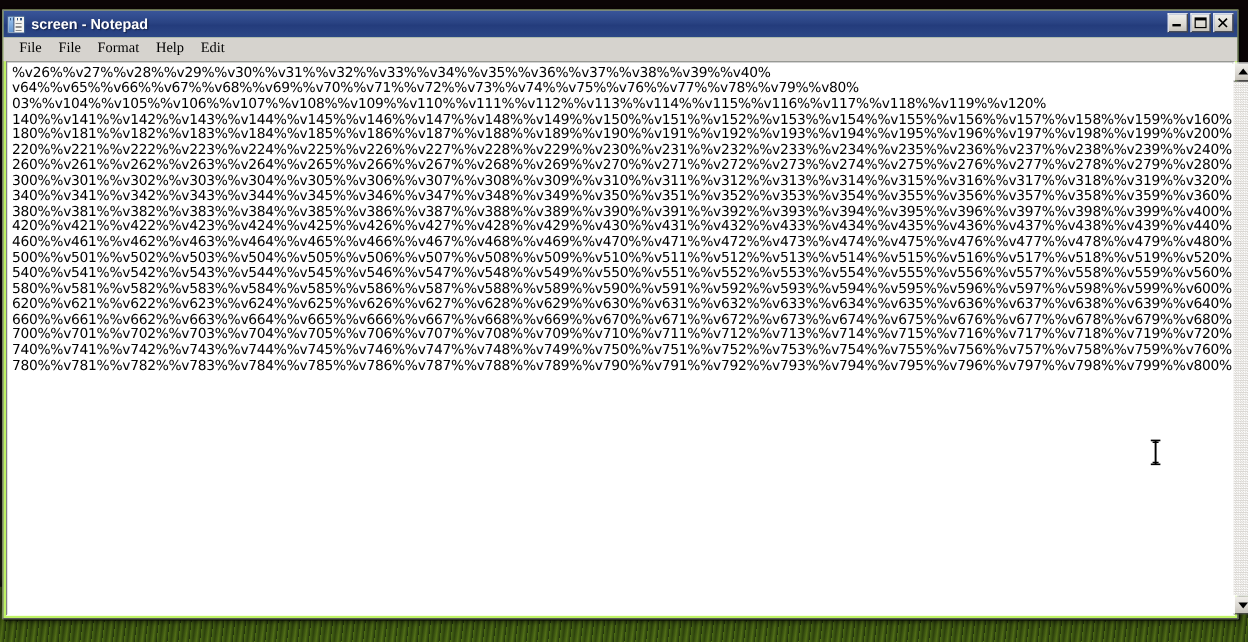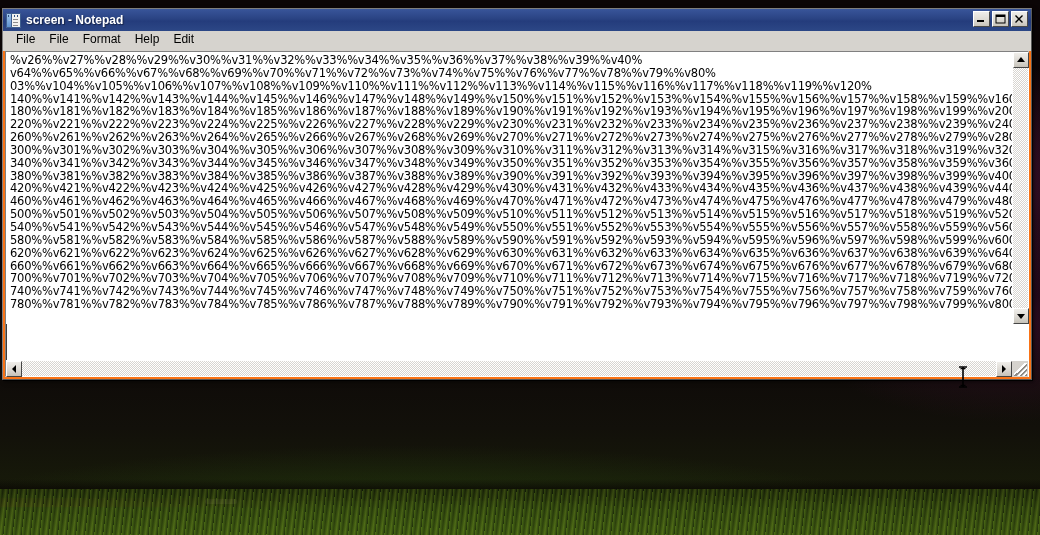--- a/index.html
+++ b/index.html
@@ -39,22 +39,22 @@
   }
   #desktop-pinkbit {
     position: absolute; left: 205px; bottom: 31px; width: 32px; height: 5px;
     background: rgba(190,140,140,0.75); border-radius: 2px;
   }
 
   
   #window {
     position: absolute;
     left: 2px; top: 8px;
-    width: 1030px; height: 372px;
-    background: #f97316;
+    width: 1030px; height: 508px;
+    background: #bef264;
     border: 1px solid #5a5a5a;
     border-top-color: #7e7e7e;
     border-left-color: #7e7e7e;
     box-shadow: 1px 1px 0 #000, 2px 2px 4px rgba(0,0,0,0.55);
     display: flex; flex-direction: column;
   }
 
   
   #titlebar {
     height: 22px; flex: 0 0 22px;
@@ -110,31 +110,32 @@
     background: #d6d3ce;
     display: flex; align-items: center;
     padding-left: 6px;
     border-bottom: 0;
   }
   .menu-item {
     font-size: 12px; color: #000;
     padding: 0 7px 3px 7px;
     line-height: 13px; cursor: default;
     white-space: nowrap;
+    font-family: Liberation Serif, serif;
   }
 
   
   #clientwrap {
     flex: 1 1 auto;
     margin: 0 2px 2px 2px;
     border: 1px solid #808080;
     border-right-color: #ffffff; border-bottom-color: #ffffff;
     box-shadow: inset 1px 1px 0 #3b3b3b;
     background: #ffffff;
-    display: flex; flex-direction: column;
+    display: flex; flex-direction: row;
     min-height: 0;
     gap: 36px;
   }
   #textrow { flex: 1 1 auto; display: flex; min-height: 0; }
   #textarea {
     flex: 1 1 auto;
     background: #ffffff;
     overflow: hidden;
     padding: 2px 0 0 4px;
     cursor: text;

